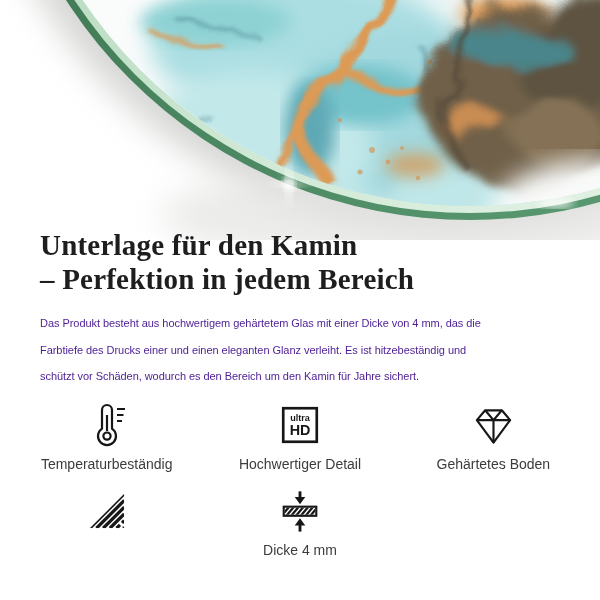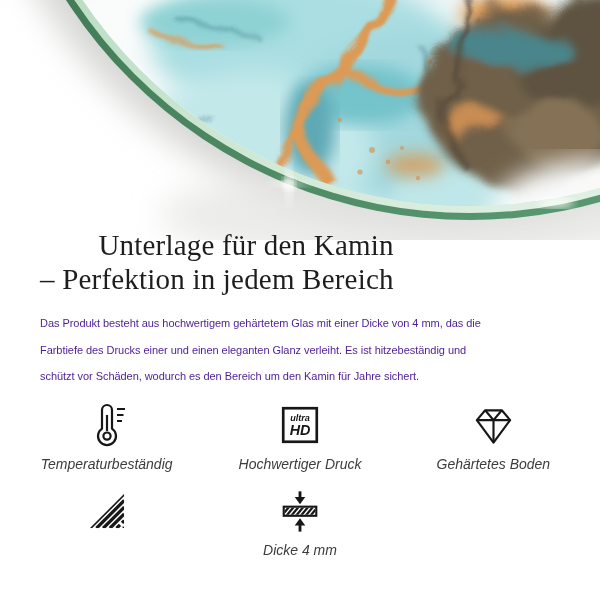--- a/index.html
+++ b/index.html
@@ -3,34 +3,34 @@
 <meta charset="utf-8">
 <style>
   html,body{margin:0;padding:0;}
   body{
     width:600px;height:600px;position:relative;background:#ffffff;
     font-family:"Liberation Sans","DejaVu Sans",sans-serif;overflow:hidden;
   }
   .hero{position:absolute;top:0;left:0;width:600px;height:240px;}
   .page-title{
     position:absolute;left:40px;top:228px;margin:0;
-    font-family:"Liberation Serif","DejaVu Serif",serif;font-weight:400;
-    font-size:29px;line-height:34px;color:#1e1e1e;letter-spacing:.2px;text-align:right;
+    font-family:"Liberation Serif","DejaVu Serif",serif;font-weight:700;
+    font-size:29px;line-height:34px;color:#1e1e1e;letter-spacing:.2px;
   }
   .intro{
     position:absolute;left:40px;top:310px;margin:0;
     font-size:11px;line-height:26.5px;color:#4c1d95;letter-spacing:-.05px;
     white-space:nowrap;
   }
   .intro .line{display:block;}
   .features{
     position:absolute;left:10px;top:398px;width:580px;
     display:grid;grid-template-columns:repeat(3,1fr);row-gap:13px;
   }
-  .feature{display:flex;flex-direction:column;align-items:center;font-style:italic;}
+  .feature{display:flex;flex-direction:column;align-items:center;}
   .icon-box{height:50px;display:flex;align-items:flex-end;justify-content:center;}
   .icon-box svg{display:block;}
   .feature-label{margin-top:9px;font-size:14px;color:#3c3c3c;line-height:14px;}
   .ic{stroke:#171717;stroke-width:2.2;fill:none;}
 </style>
 </head>
 <body>
 
 <div class="hero">
 <svg width="600" height="240" viewBox="0 0 600 240">
@@ -170,21 +170,21 @@
   </div>
 
   <div class="feature">
     <div class="icon-box">
       <svg width="46" height="46" viewBox="0 0 48 48">
         <rect x="6.5" y="6.5" width="35" height="35" fill="none" stroke="#171717" stroke-width="2.8"></rect>
         <text x="24" y="20" text-anchor="middle" font-family="Liberation Sans, sans-serif" font-size="9.5" font-weight="bold" fill="#171717">ultra</text>
         <text x="24" y="34.5" text-anchor="middle" font-family="Liberation Sans, sans-serif" font-size="15" font-weight="bold" fill="#171717">HD</text>
       </svg>
     </div>
-    <div class="feature-label">Hochwertiger Druck</div>
+    <div class="feature-label">Hochwertiger Detail</div>
   </div>
 
 
   <div class="feature">
     <div class="icon-box">
       <svg width="47" height="47" viewBox="0 0 48 48">
         <path class="ic" stroke-linejoin="round" d="M7 19.5 L15.5 9.5 H32.5 L41 19.5 L24 42.5 Z"></path>
         <path class="ic" d="M7 19.5 H41"></path>
         <path class="ic" d="M15.5 9.5 L24 19.5 L32.5 9.5"></path>
         <path class="ic" d="M24 19.5 L24 42.5"></path>

